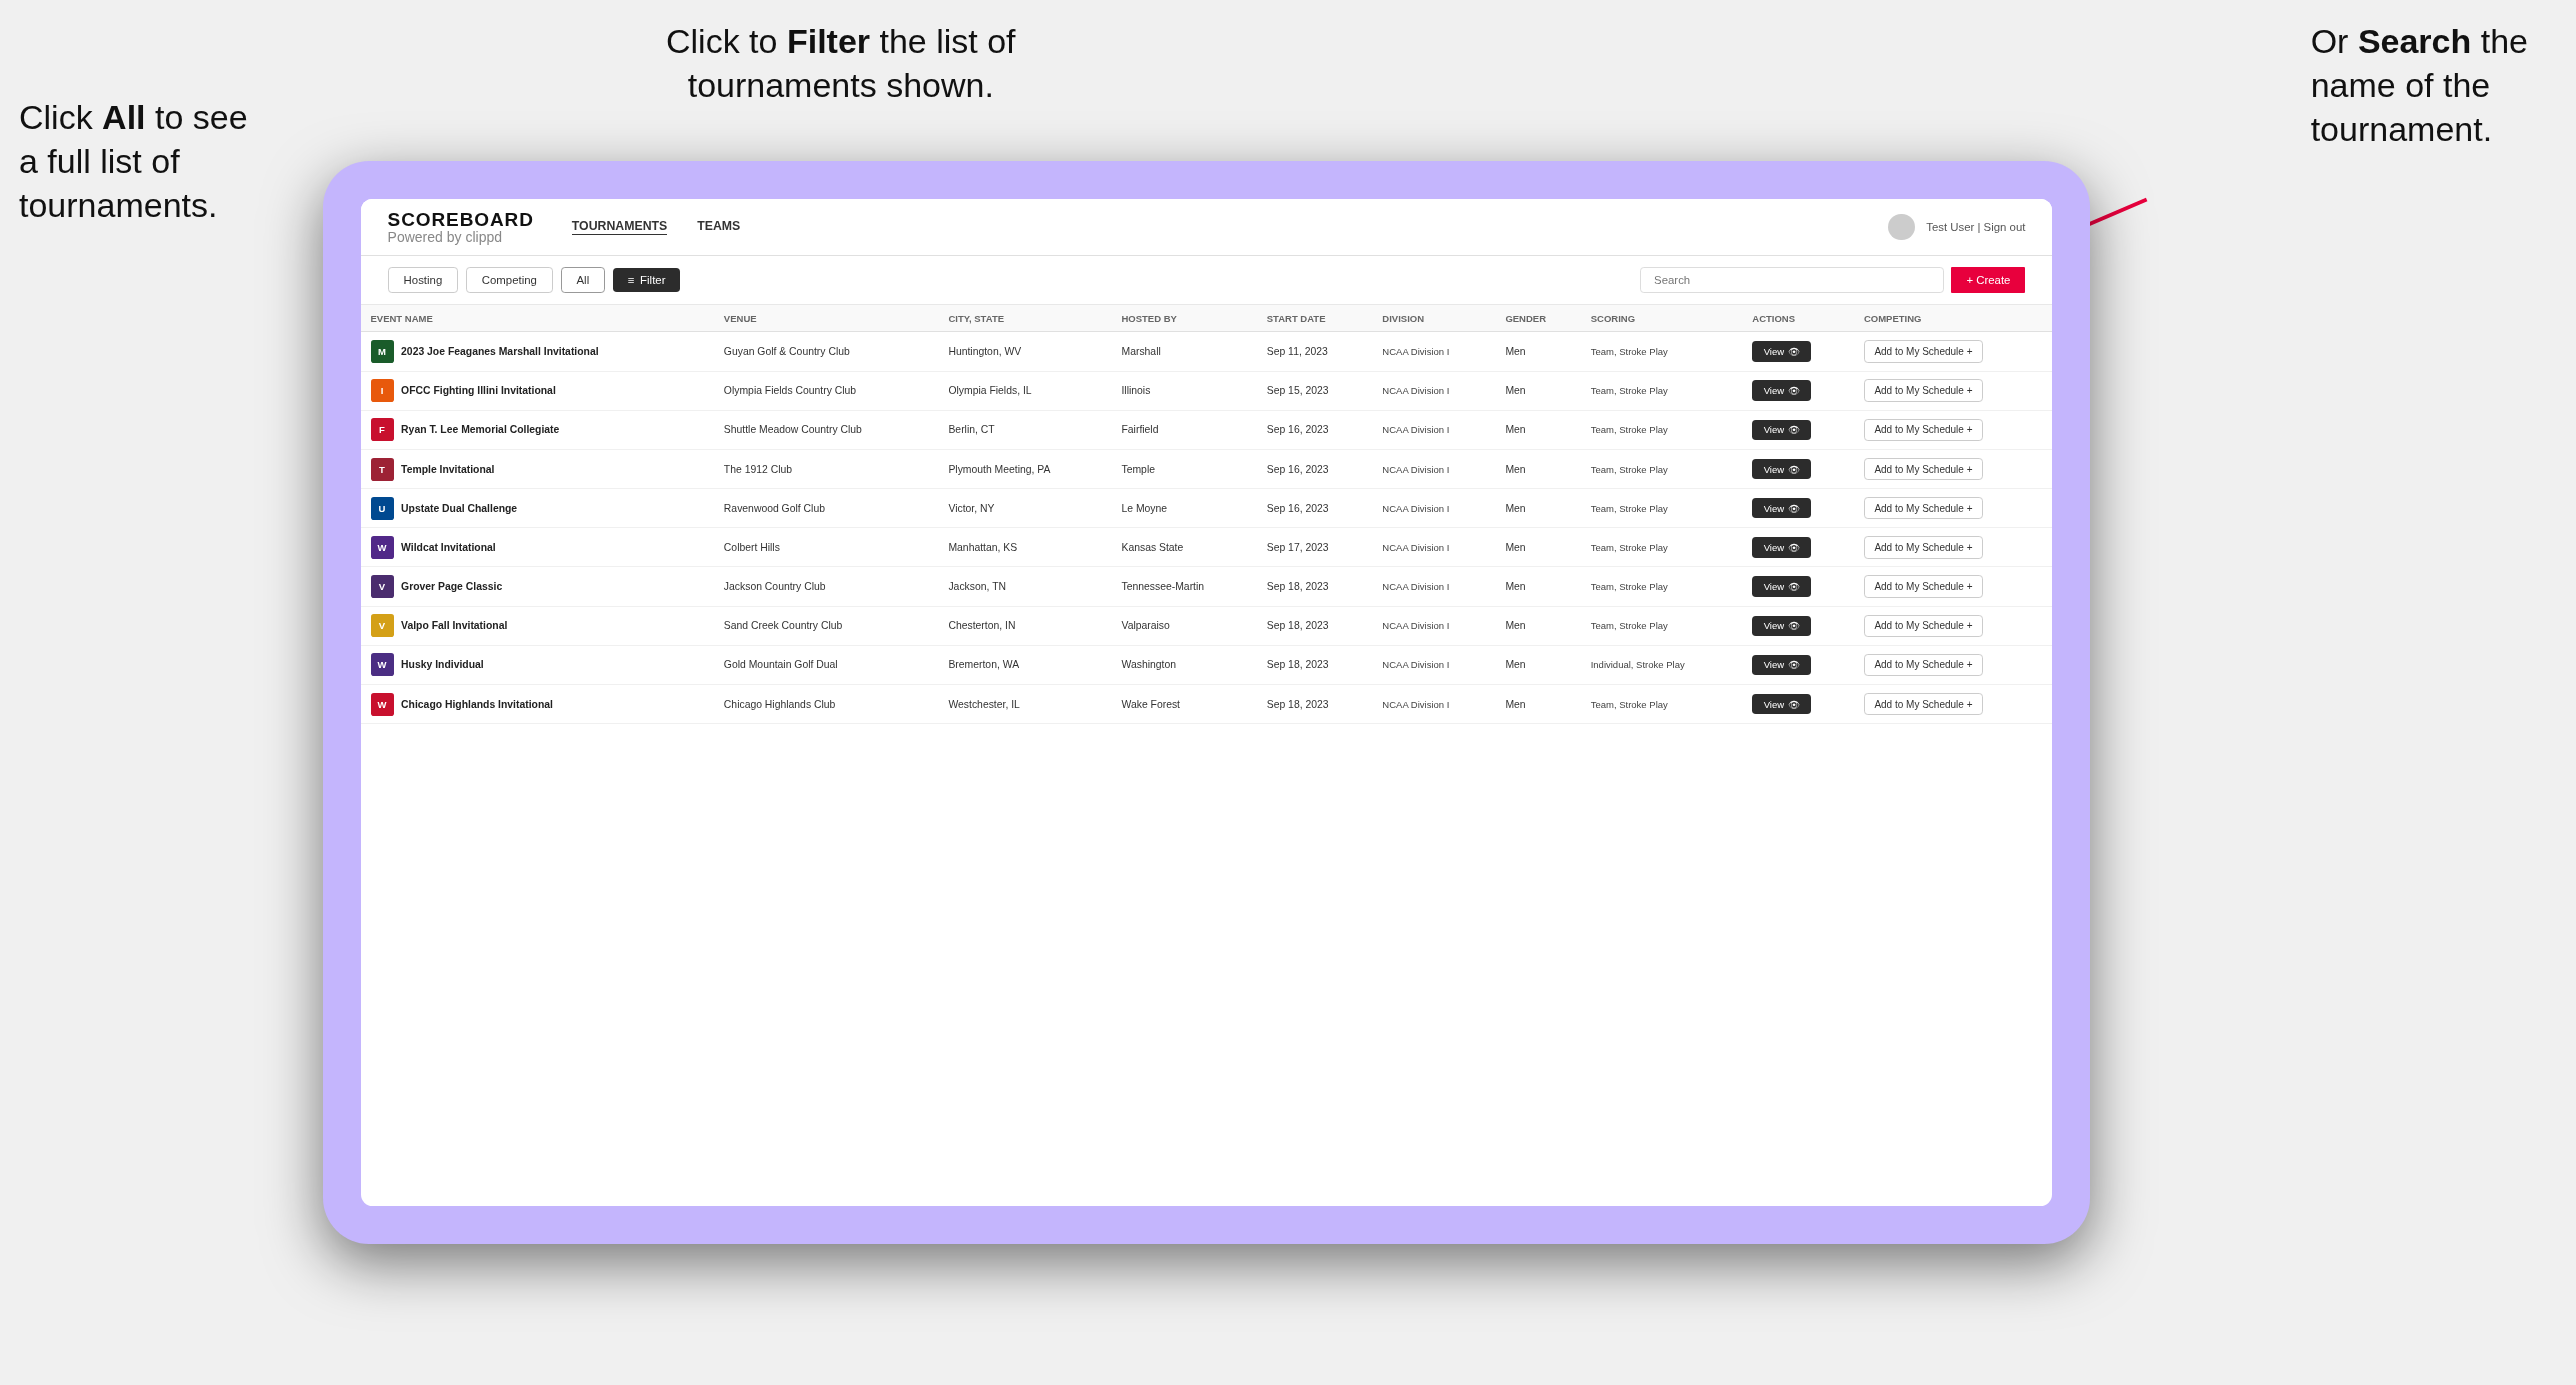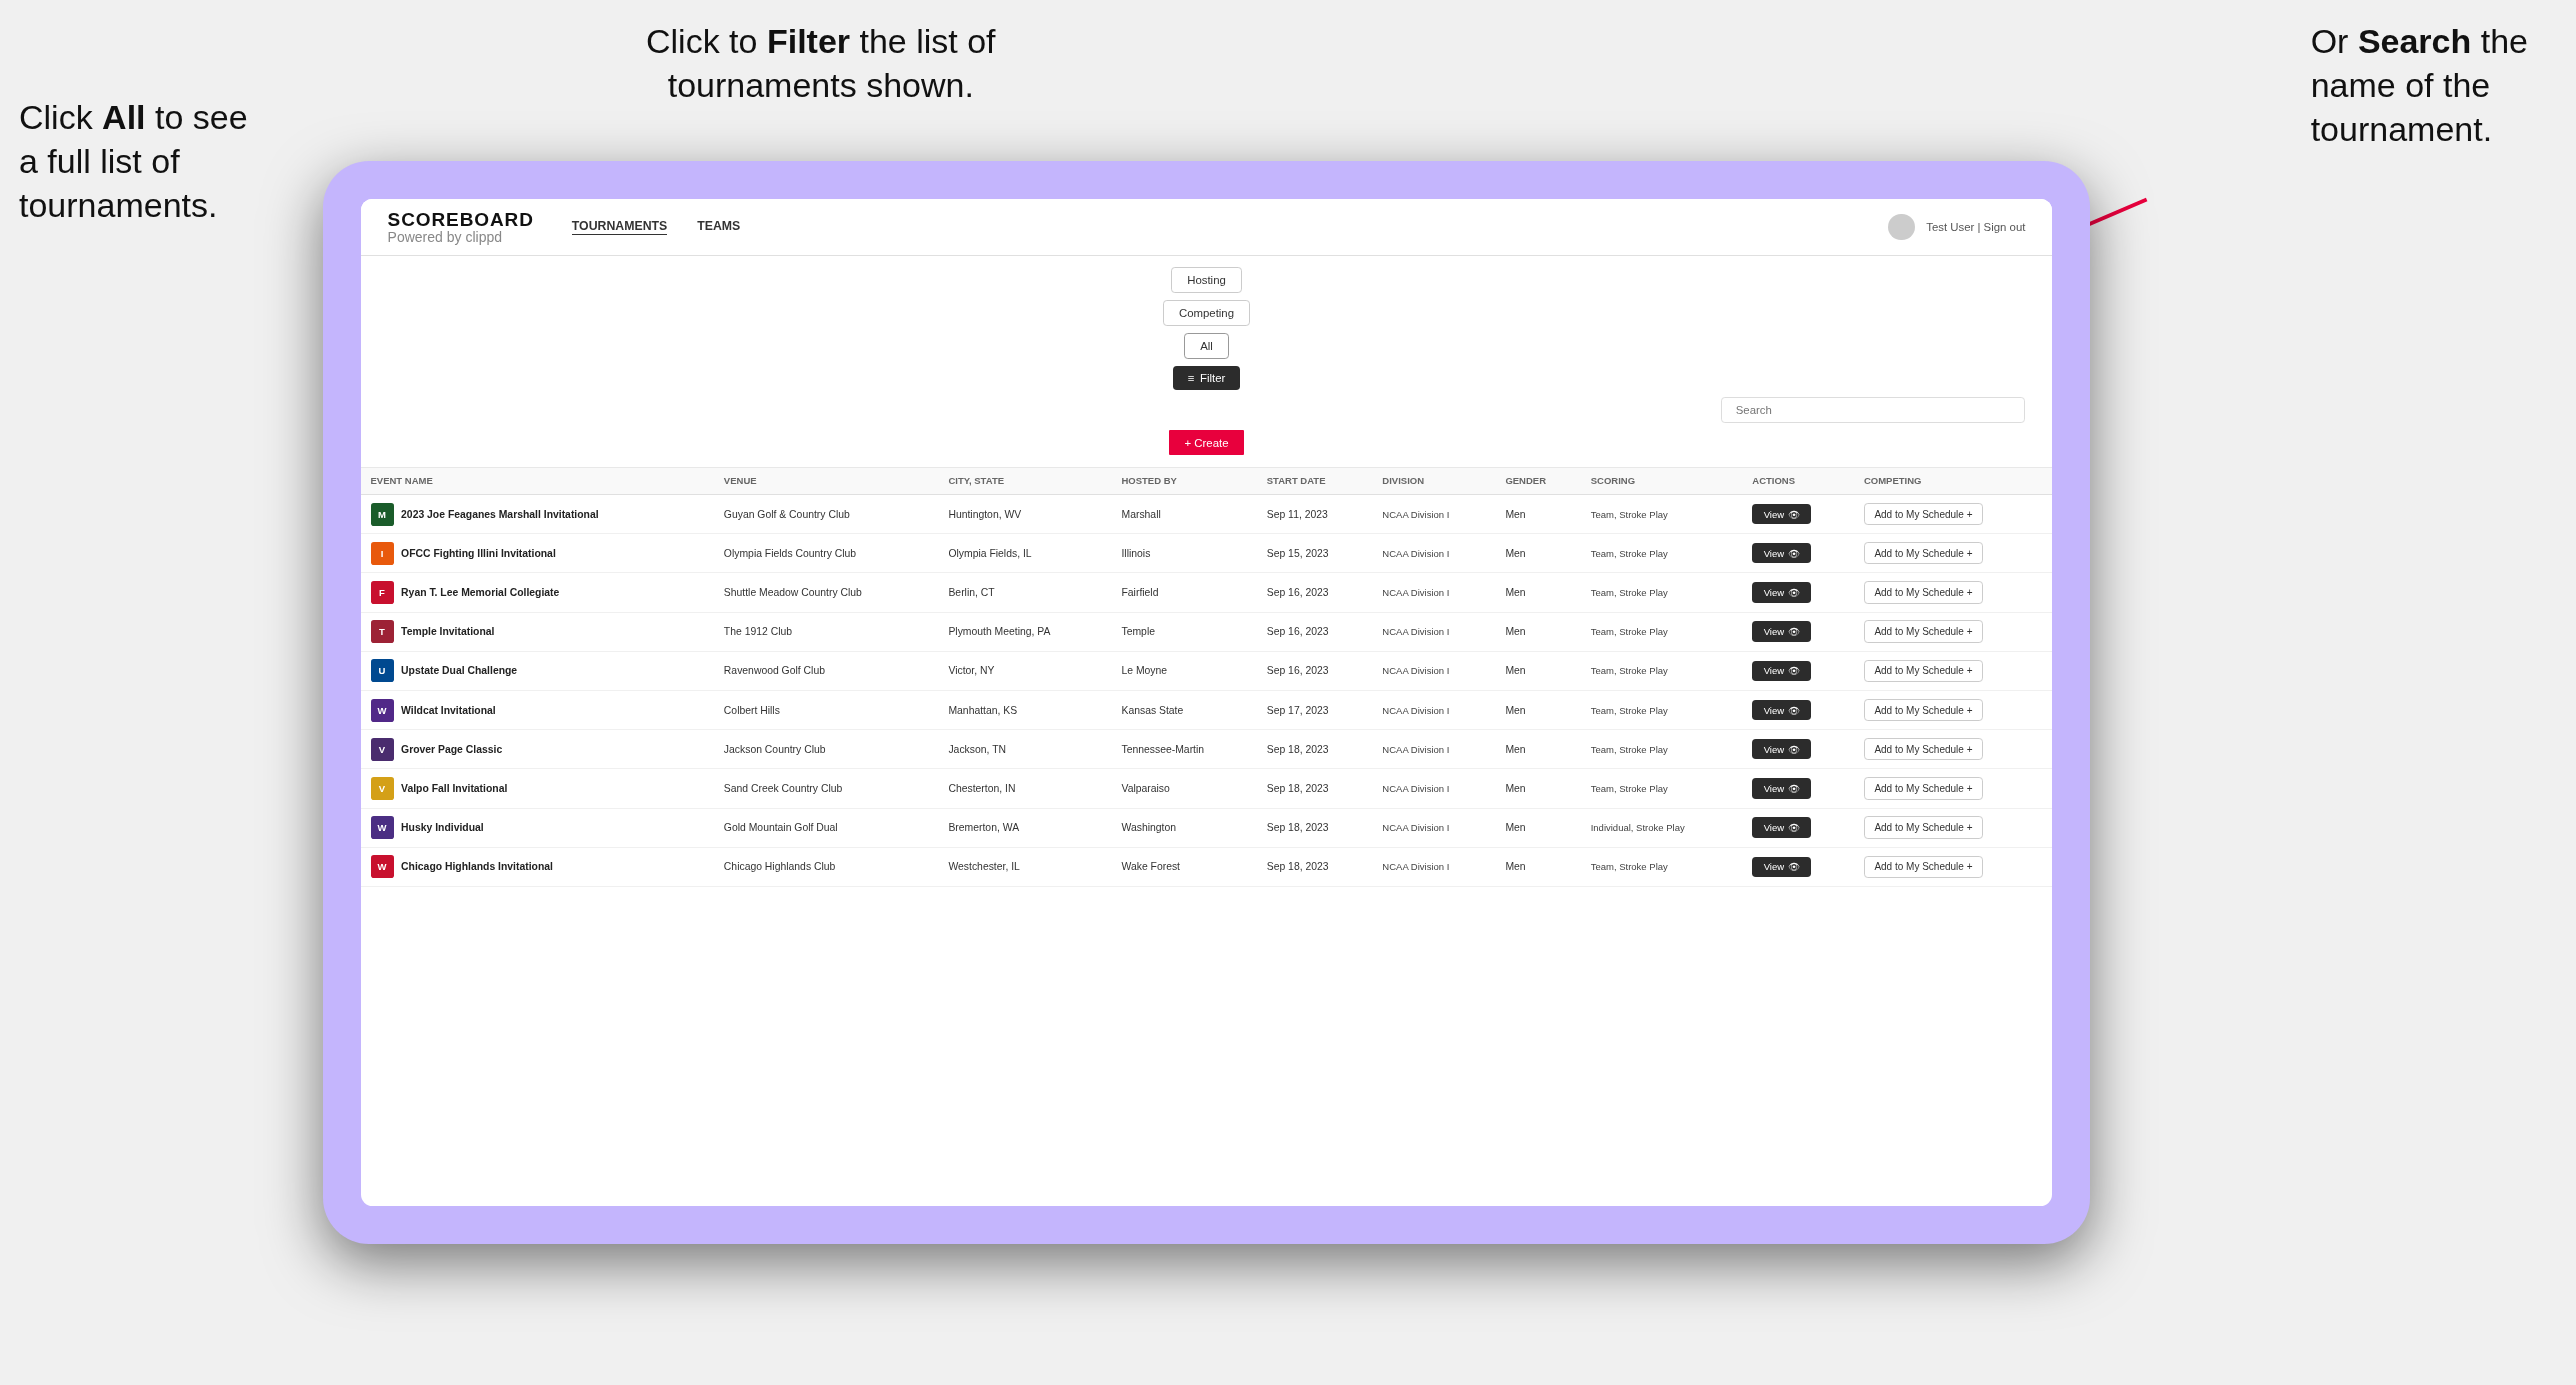--- a/index.html
+++ b/index.html
@@ -16,21 +16,21 @@
     .annotation {
       position: absolute;
       font-size: 34px;
       color: #111;
       line-height: 1.3;
     }
     .annotation strong { font-weight: 800; }
 
     .ann-top-center {
       top: 19px;
-      left: 646px;
+      left: 666px;
       text-align: center;
     }
     .ann-top-right {
       top: 19px;
       right: 48px;
       text-align: left;
     }
     .ann-left {
       top: 95px;
       left: 19px;
@@ -127,21 +127,20 @@
 
     
     .filter-bar {
       display: flex;
       align-items: center;
       padding: 11.4px 26.6px;
       gap: 7.6px;
       border-bottom: 0.9px solid #e8e8e8;
       flex-shrink: 0;
       background: #fff;
-      flex-direction: column;
     }
 
     .tab-btn {
       padding: 5.7px 15px;
       border: 0.9px solid #ccc;
       background: #fff;
       border-radius: 3.8px;
       font-size: 11.4px;
       cursor: pointer;
       color: #333;

